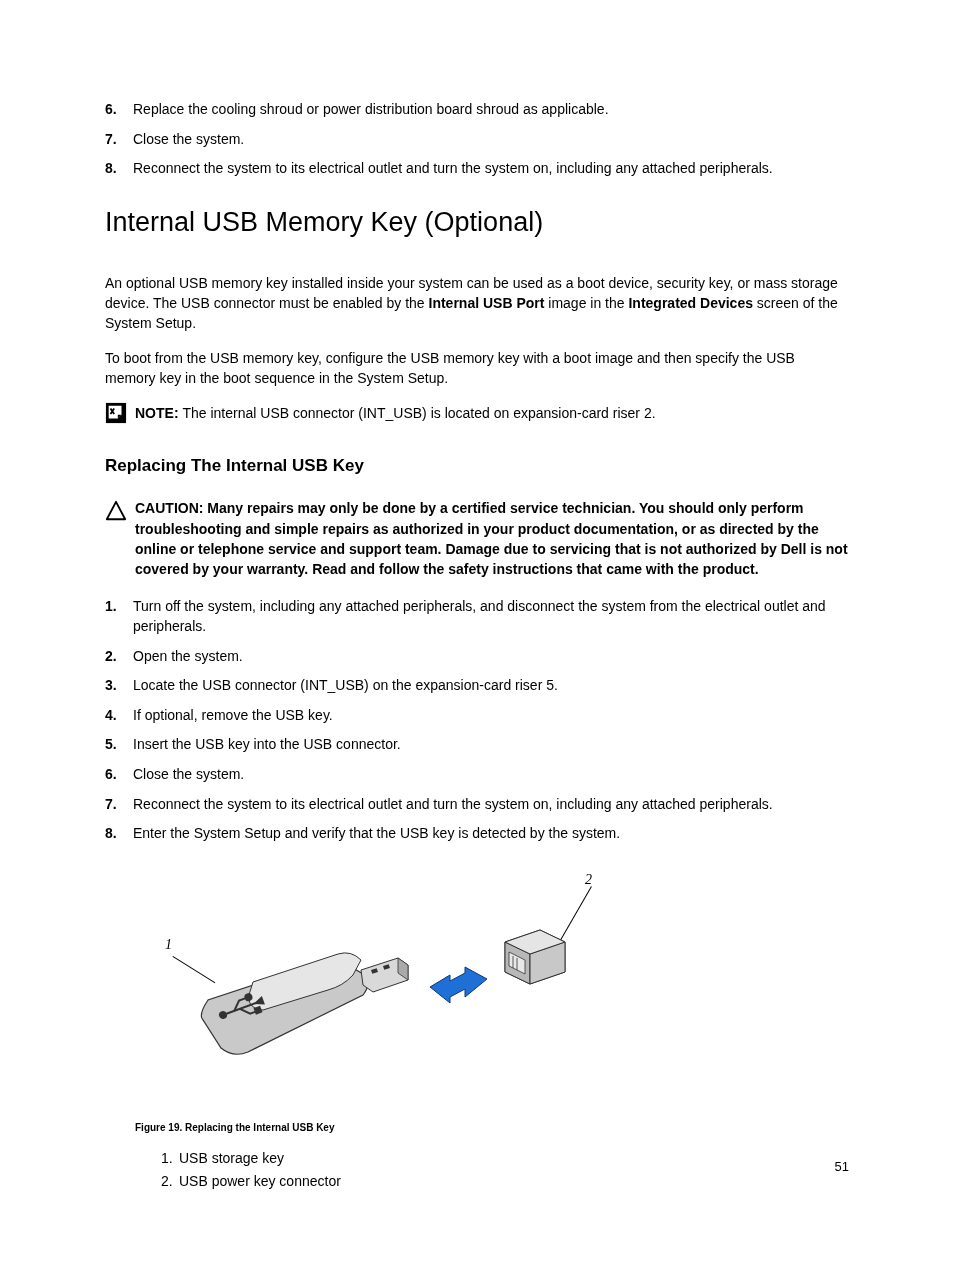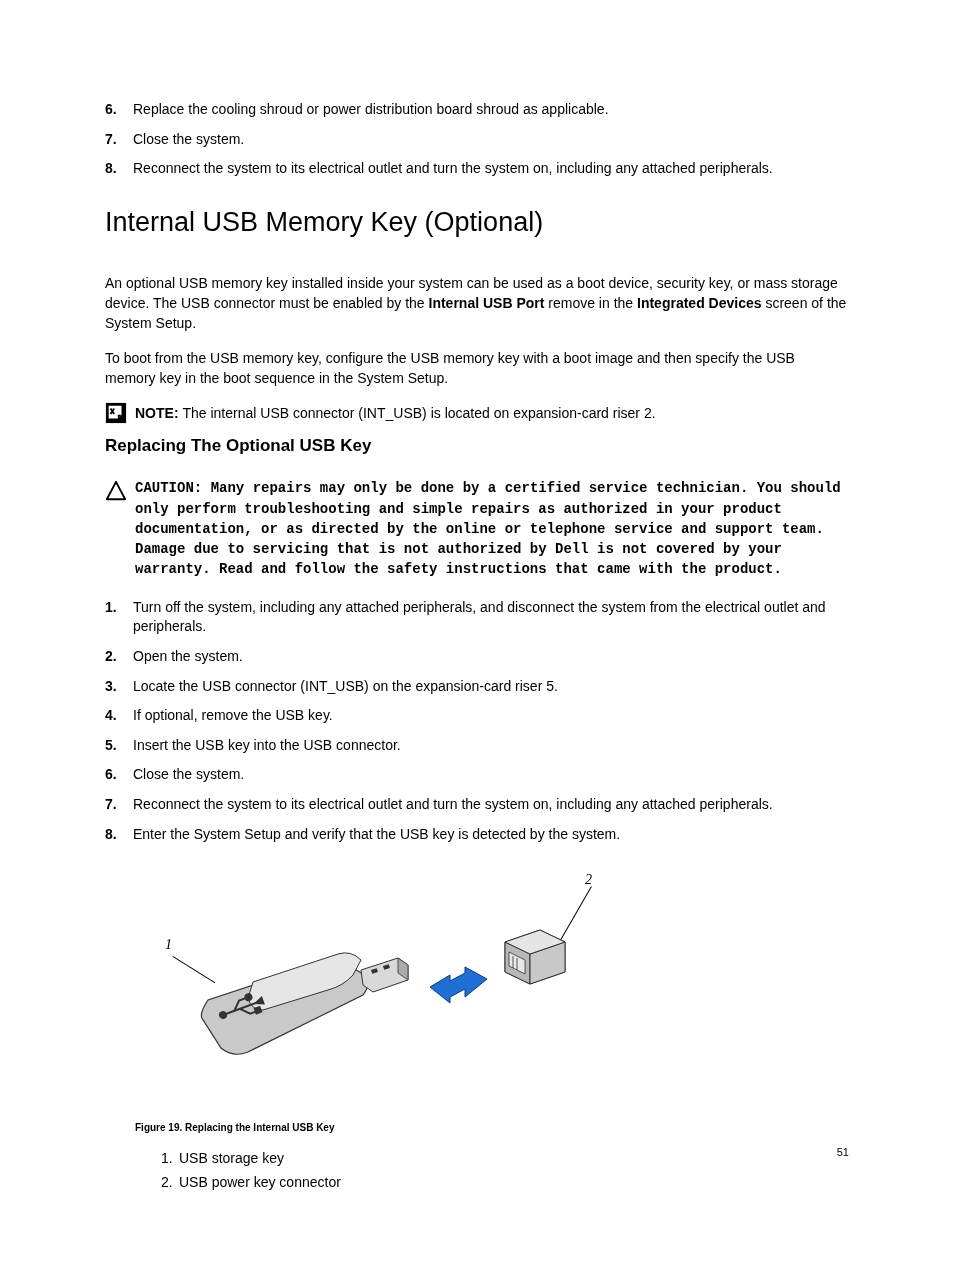--- a/index.html
+++ b/index.html
@@ -18,30 +18,30 @@
     .ol-top .num { font-weight: bold; min-width: 28px; }
     .ol-top .txt { flex: 1; }
     h1 {
       font-size: 27px;
       font-weight: normal;
       margin-bottom: 35px;
       font-family: "Trebuchet MS", Arial, sans-serif;
     }
     .para { line-height: 1.45; margin-bottom: 14px; }
     .bold { font-weight: bold; }
-    .note-block { display: flex; align-items: flex-start; margin-bottom: 12px; margin-top: 6px; }
+    .note-block { display: flex; align-items: flex-start; margin-bottom: 32px; margin-top: 6px; }
     .note-icon { width: 22px; height: 22px; margin-right: 8px; flex-shrink: 0; }
     .note-text { line-height: 1.45; padding-top: 1px; }
     h2 {
       font-size: 17px;
       font-weight: bold;
       margin-bottom: 22px;
       font-family: "Trebuchet MS", Arial, sans-serif;
     }
-    .caution-block { display: flex; align-items: flex-start; margin-bottom: 18px; font-family: Liberation Mono, monospace; }
+    .caution-block { display: flex; align-items: flex-start; margin-bottom: 18px; }
     .caution-icon { width: 22px; height: 22px; margin-right: 8px; flex-shrink: 0; margin-top: 2px; }
     .caution-text { line-height: 1.45; font-weight: bold; }
     .figure {
       margin: 14px 0 10px 30px;
       width: 470px;
       height: 240px;
       position: relative;
     }
     .fig-label-1 { position: absolute; left: 30px; top: 65px; font-family: Georgia, serif; font-style: italic; font-size: 14px; }
     .fig-label-2 { position: absolute; left: 450px; top: 0px; font-family: Georgia, serif; font-style: italic; font-size: 14px; }
@@ -54,21 +54,21 @@
     }
     .connector {
       position: absolute;
       left: 350px; top: 50px;
       width: 90px; height: 70px;
     }
     .figure-caption { font-weight: bold; margin: 8px 0 16px 30px; font-size: 10px; }
     .legend { margin-left: 56px; }
     .legend li { display: flex; margin-bottom: 4px; line-height: 1.4; }
     .legend .lnum { min-width: 18px; }
-    .page-num { position: absolute; bottom: 110px; right: 105px; font-size: 11px; }
+    .page-num { position: absolute; bottom: 94px; right: 105px; font-size: 13px; }
   </style>
 </head>
 <body>
 
 <ol class="ol-top">
   <li>
     <span class="num">6.</span>
     <span class="txt">Replace the cooling shroud or power distribution board shroud as applicable.</span>
   </li>
   <li>
@@ -77,38 +77,38 @@
   </li>
   <li>
     <span class="num">8.</span>
     <span class="txt">Reconnect the system to its electrical outlet and turn the system on, including any attached peripherals.</span>
   </li>
 </ol>
 
 <h1>Internal USB Memory Key (Optional)</h1>
 
 <p class="para">
-  <span>An optional USB memory key installed inside your system can be used as a boot device, security key, or mass storage device. The USB connector must be enabled by the </span><span class="bold">Internal USB Port</span><span> remove in the </span><span class="bold">Integrated Devices</span><span> screen of the System Setup.</span>
+  <span>An optional USB memory key installed inside your system can be used as a boot device, security key, or mass storage device. The USB connector must be enabled by the </span><span class="bold">Internal USB Port</span><span> image in the </span><span class="bold">Integrated Devices</span><span> screen of the System Setup.</span>
 </p>
 
 <p class="para">To boot from the USB memory key, configure the USB memory key with a boot image and then specify the USB memory key in the boot sequence in the System Setup.</p>
 
 <div class="note-block">
   <svg class="note-icon" viewBox="0 0 24 24">
     <rect x="1" y="1" width="22" height="22" fill="#000"></rect>
     <path d="M4 4 L18 4 L18 14 L14 18 L4 18 Z" fill="#fff"></path>
     <path d="M6 7 L10 13 M10 7 L6 13" stroke="#000" stroke-width="2" fill="none"></path>
     <path d="M14 14 L18 14 L14 18 Z" fill="#000"></path>
   </svg>
   <div class="note-text">
     <span class="bold">NOTE: </span><span>The internal USB connector (INT_USB) is located on expansion-card riser 2.</span>
   </div>
 </div>
 
-<h2>Replacing The Optional USB Key</h2>
+<h2>Replacing The Internal USB Key</h2>
 
 <div class="caution-block">
   <svg class="caution-icon" viewBox="0 0 24 24">
     <path d="M12 2 L22 21 L2 21 Z" fill="none" stroke="#000" stroke-width="2" stroke-linejoin="round"></path>
   </svg>
   <div class="caution-text">
     <span>CAUTION: </span><span>Many repairs may only be done by a certified service technician. You should only perform troubleshooting and simple repairs as authorized in your product documentation, or as directed by the online or telephone service and support team. Damage due to servicing that is not authorized by Dell is not covered by your warranty. Read and follow the safety instructions that came with the product.</span>
   </div>
 </div>
 

